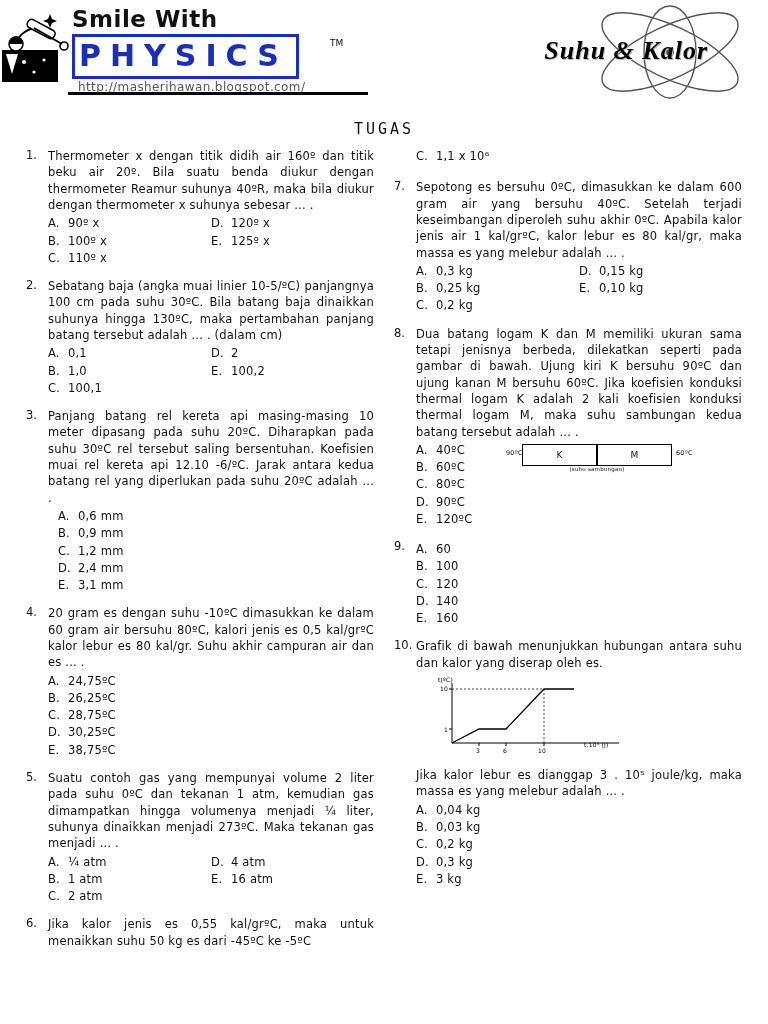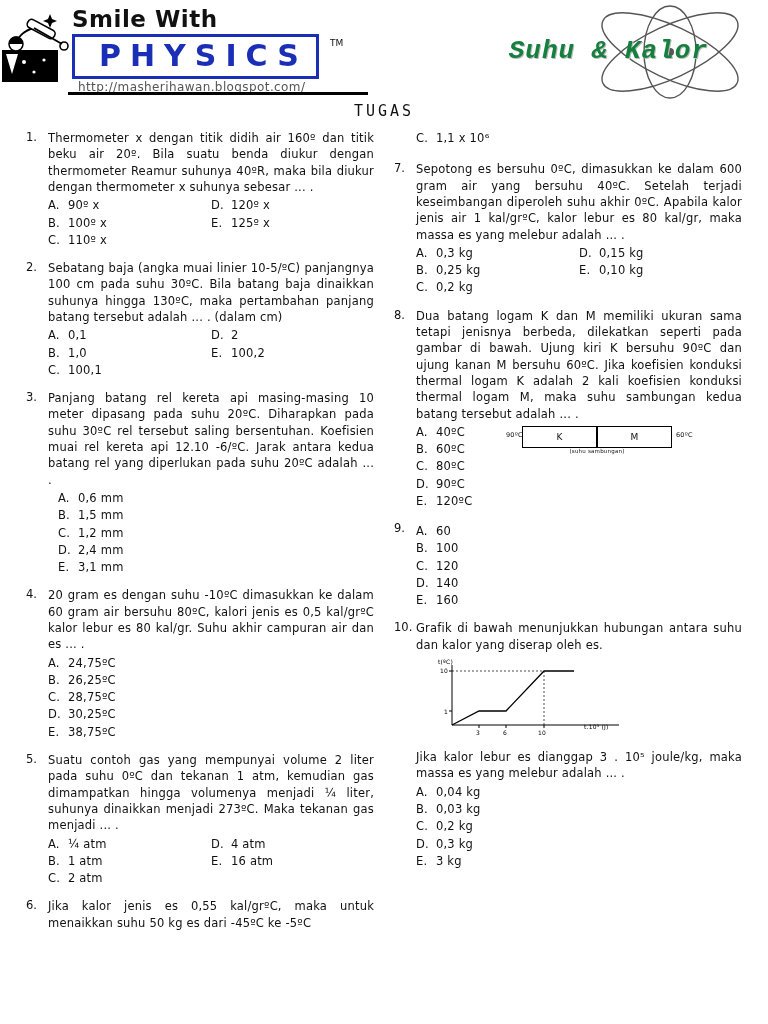--- a/index.html
+++ b/index.html
@@ -28,21 +28,21 @@
     left: 72px; top: 6px;
     font-size: 23px;
     font-weight: bold;
     letter-spacing: 0.5px;
     font-family: "DejaVu Sans", sans-serif;
   }
   .logo-physics {
     position: absolute;
     left: 72px; top: 34px;
     border: 3px solid #1a2fb5;
-    padding: 1px 8px 3px 24px;
+    padding: 1px 8px 3px 4px;
     font-size: 30px;
     font-weight: bold;
     letter-spacing: 9px;
     color: #1a2fb5;
     font-family: "DejaVu Sans", sans-serif;
     background: #fff;
   }
   .logo-url {
     position: absolute;
     left: 78px; top: 80px;
@@ -71,30 +71,30 @@
     right: 18px; top: 4px;
     width: 240px; height: 96px;
   }
   .title-suhu {
     position: absolute;
     right: 60px; top: 36px;
     font-size: 26px;
     font-weight: bold;
     font-style: italic;
     letter-spacing: 1px;
-    color: #15803d;
+    color: #000000;
     text-shadow: 1px 1px 0 #bbb;
-    font-family: Liberation Mono, monospace;
+    font-family: Liberation Serif, serif;
   }
   .tugas {
     text-align: center;
     font-size: 15px;
     letter-spacing: 3px;
     font-family: "DejaVu Sans Mono", monospace;
-    margin-top: 2px;
+    margin-top: 20px;
   }
 
   
   .columns {
     display: flex;
     padding: 10px 26px 0 26px;
     gap: 20px;
   }
   .col { width: 350px; }
 
@@ -277,21 +277,21 @@
         <div class="qnum">3.</div>
         <div class="qbody">
           <div>Panjang batang rel kereta api masing-masing 10 meter dipasang pada suhu 20ºC. Diharapkan pada suhu 30ºC rel tersebut saling bersentuhan. Koefisien muai rel kereta api 12.10 -6/ºC. Jarak antara kedua batang rel yang diperlukan pada suhu 20ºC adalah ... .</div>
           <div class="opts stack">
             <div class="opt">
                 <span class="ol" style="margin-left:10px">A.</span>
                 <span>0,6 mm</span>
               </div>
             <div class="opt">
                 <span class="ol" style="margin-left:10px">B.</span>
-                <span>1,5 mm</span>
+                <span>0,9 mm</span>
               </div>
             <div class="opt">
                 <span class="ol" style="margin-left:10px">C.</span>
                 <span>1,2 mm</span>
               </div>
             <div class="opt">
                 <span class="ol" style="margin-left:10px">D.</span>
                 <span>2,4 mm</span>
               </div>
             <div class="opt">

